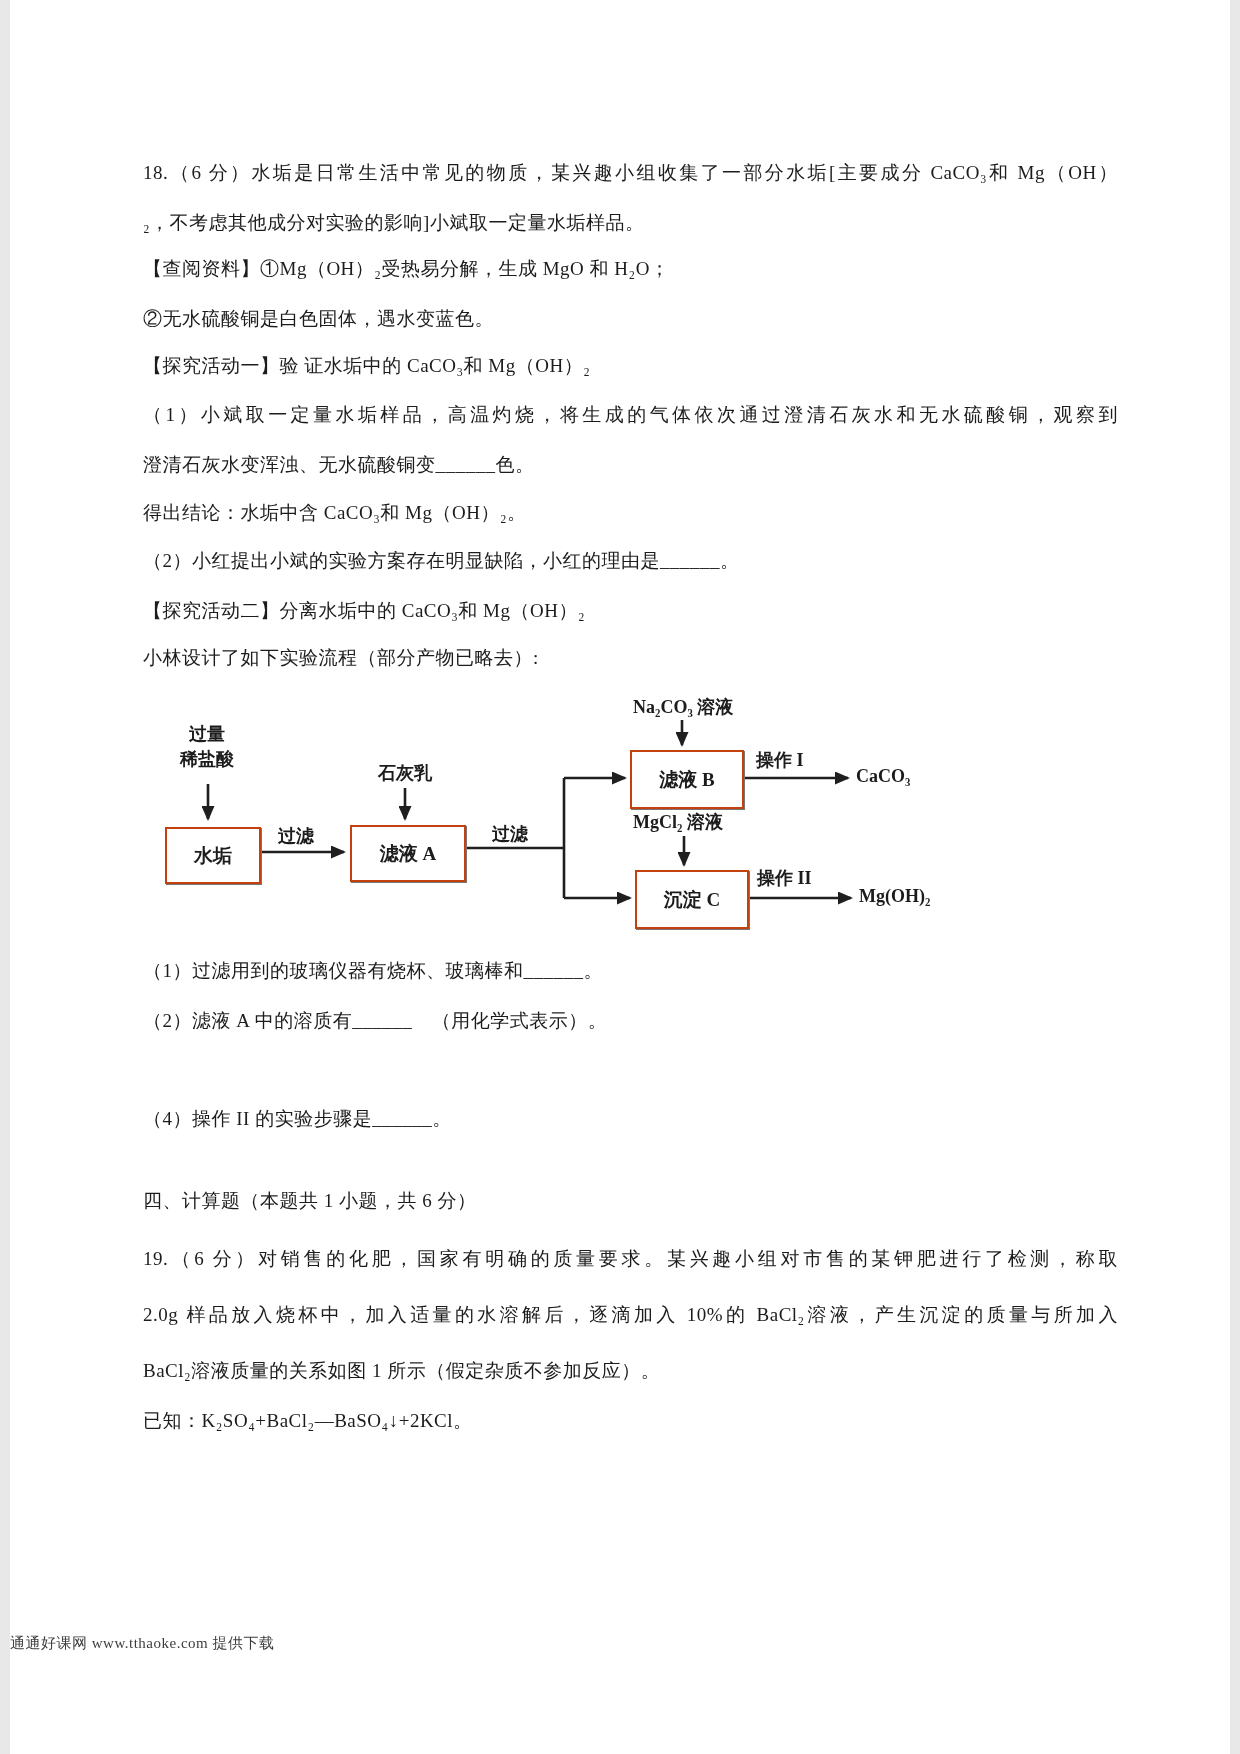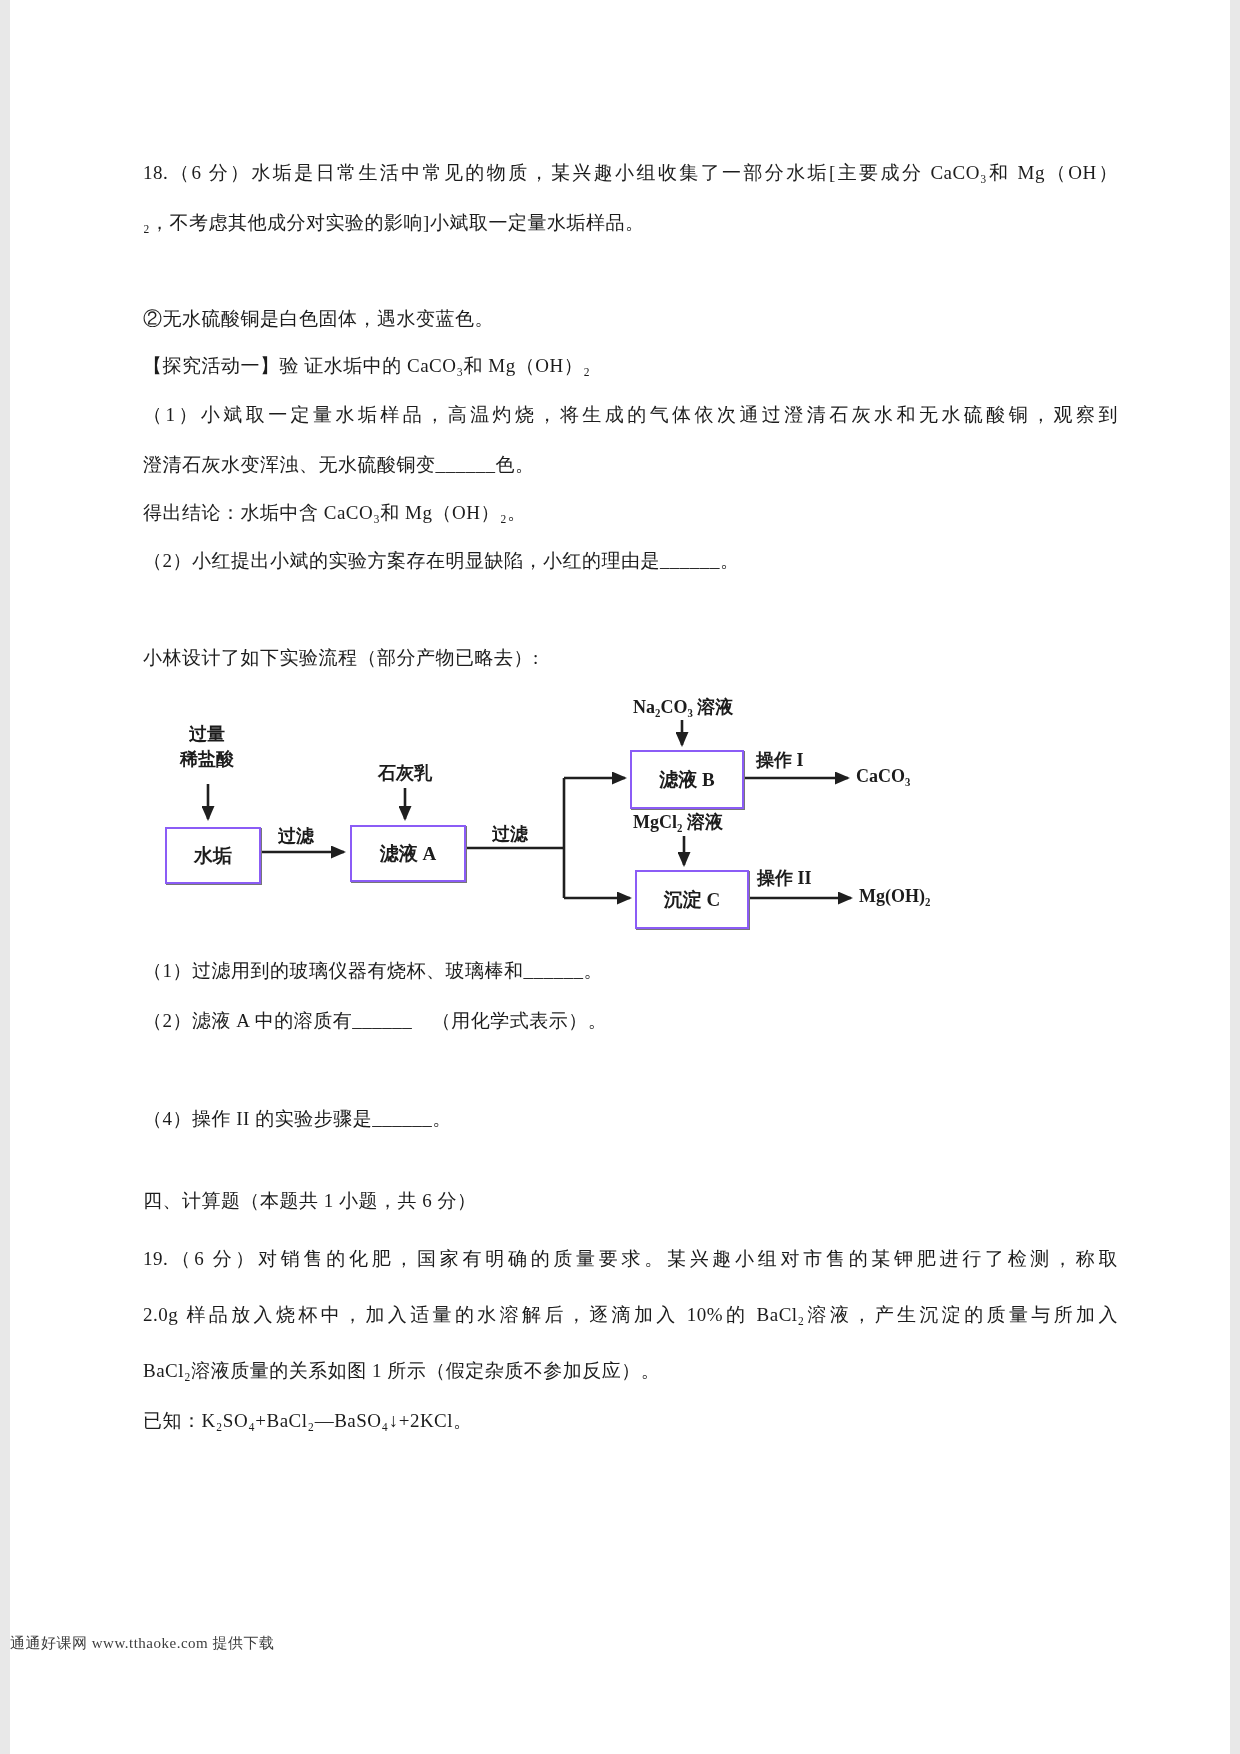--- a/index.html
+++ b/index.html
@@ -28,21 +28,21 @@
   }
   
   .flow{
     position:absolute;
     left:140px;top:690px;
     width:800px;height:260px;
   }
   .flow svg{position:absolute;left:0;top:0;}
   .fc-box{
     position:absolute;
-    border:2px solid #8b5cf6;
+    border:2px solid #c2410c;
     display:flex;align-items:center;justify-content:center;
     font-size:19px;font-weight:bold;
     background:#fff;
     box-shadow:1px 1px 0 #777;
   }
   .fc-label{
     position:absolute;
     font-size:18px;font-weight:bold;
     white-space:nowrap;
   }
@@ -56,26 +56,28 @@
     letter-spacing:0.5px;
   }
 </style>
 </head>
 <body>
 
 <div class="page">
 
   <div class="tline just" style="top:160px">18.（6 分）水垢是日常生活中常见的物质，某兴趣小组收集了一部分水垢[主要成分 CaCO₃和 Mg（OH）</div>
   <div class="tline" style="top:210px">₂，不考虑其他成分对实验的影响]小斌取一定量水垢样品。</div>
+  <div class="tline" style="top:256px">【查阅资料】①Mg（OH）₂受热易分解，生成 MgO 和 H₂O；</div>
   <div class="tline" style="top:306px">②无水硫酸铜是白色固体，遇水变蓝色。</div>
   <div class="tline" style="top:353px">【探究活动一】验 证水垢中的 CaCO₃和 Mg（OH）₂</div>
   <div class="tline just" style="top:402px">（1）小斌取一定量水垢样品，高温灼烧，将生成的气体依次通过澄清石灰水和无水硫酸铜，观察到</div>
   <div class="tline" style="top:452px">澄清石灰水变浑浊、无水硫酸铜变______色。</div>
   <div class="tline" style="top:500px">得出结论：水垢中含 CaCO₃和 Mg（OH）₂。</div>
   <div class="tline" style="top:548px">（2）小红提出小斌的实验方案存在明显缺陷，小红的理由是______。</div>
+  <div class="tline" style="top:598px">【探究活动二】分离水垢中的 CaCO₃和 Mg（OH）₂</div>
   <div class="tline" style="top:645px">小林设计了如下实验流程（部分产物已略去）:</div>
 
   <div class="flow">
     <svg width="800" height="260" viewBox="0 0 800 260">
       <defs>
         <marker id="ah" markerUnits="userSpaceOnUse" markerWidth="15" markerHeight="13" refX="13" refY="6.5" orient="auto">
           <path d="M0,0 L15,6.5 L0,13 z" fill="#1f1f1f"></path>
         </marker>
       </defs>
       <g stroke="#1f1f1f" stroke-width="2.6" fill="none">

